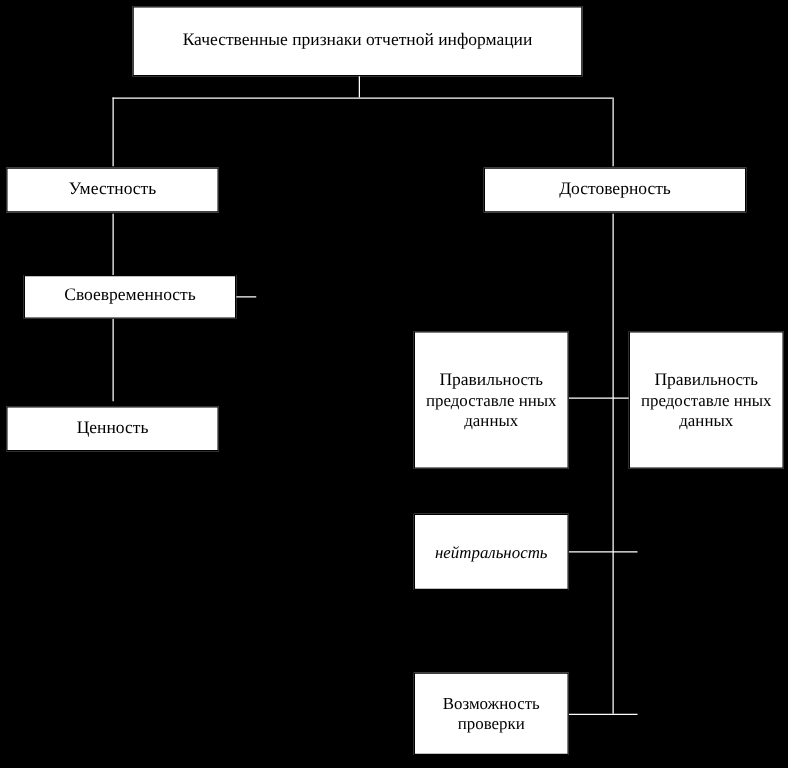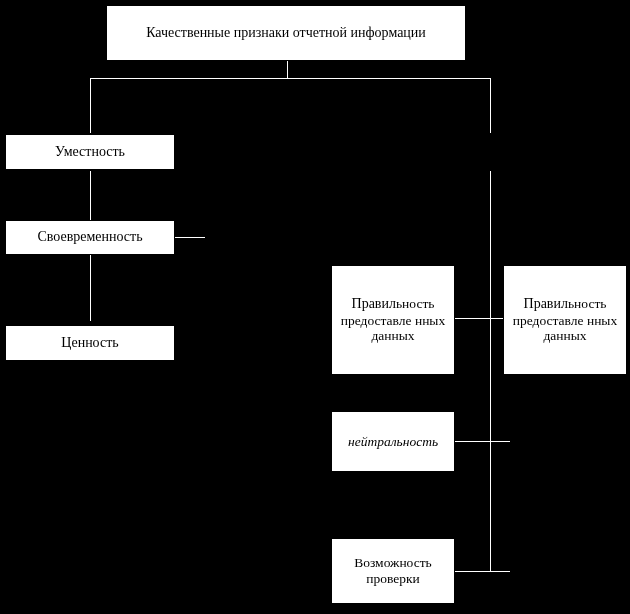--- a/index.html
+++ b/index.html
@@ -60,22 +60,25 @@
   <div class="connector h" style="left:455px; top:571px; width:55px;"></div>
 
   <div class="node t14" style="left:106px; top:5px; width:360px; height:56px;align-items:center;">
     <span>Качественные признаки отчетной информации</span>
   </div>
 
   <div class="node t14" style="left:5px; top:134px; width:170px; height:36px;">
     <span>Уместность</span>
   </div>
 
+  <div class="node t14" style="left:387px; top:134px; width:210px; height:36px;">
+    <span>Достоверность</span>
+  </div>
 
-  <div class="node t14" style="left:5px; top:220px; width:170px; height:35px;">
+  <div class="node t14" style="left:19px; top:220px; width:170px; height:35px;">
     <span>Своевременность</span>
   </div>
 
 
   <div class="node t14" style="left:5px; top:325px; width:170px; height:36px;">
     <span>Ценность</span>
   </div>
 
   <div class="node t13" style="left:331px; top:265px; width:124px; height:110px;">
     <span>

